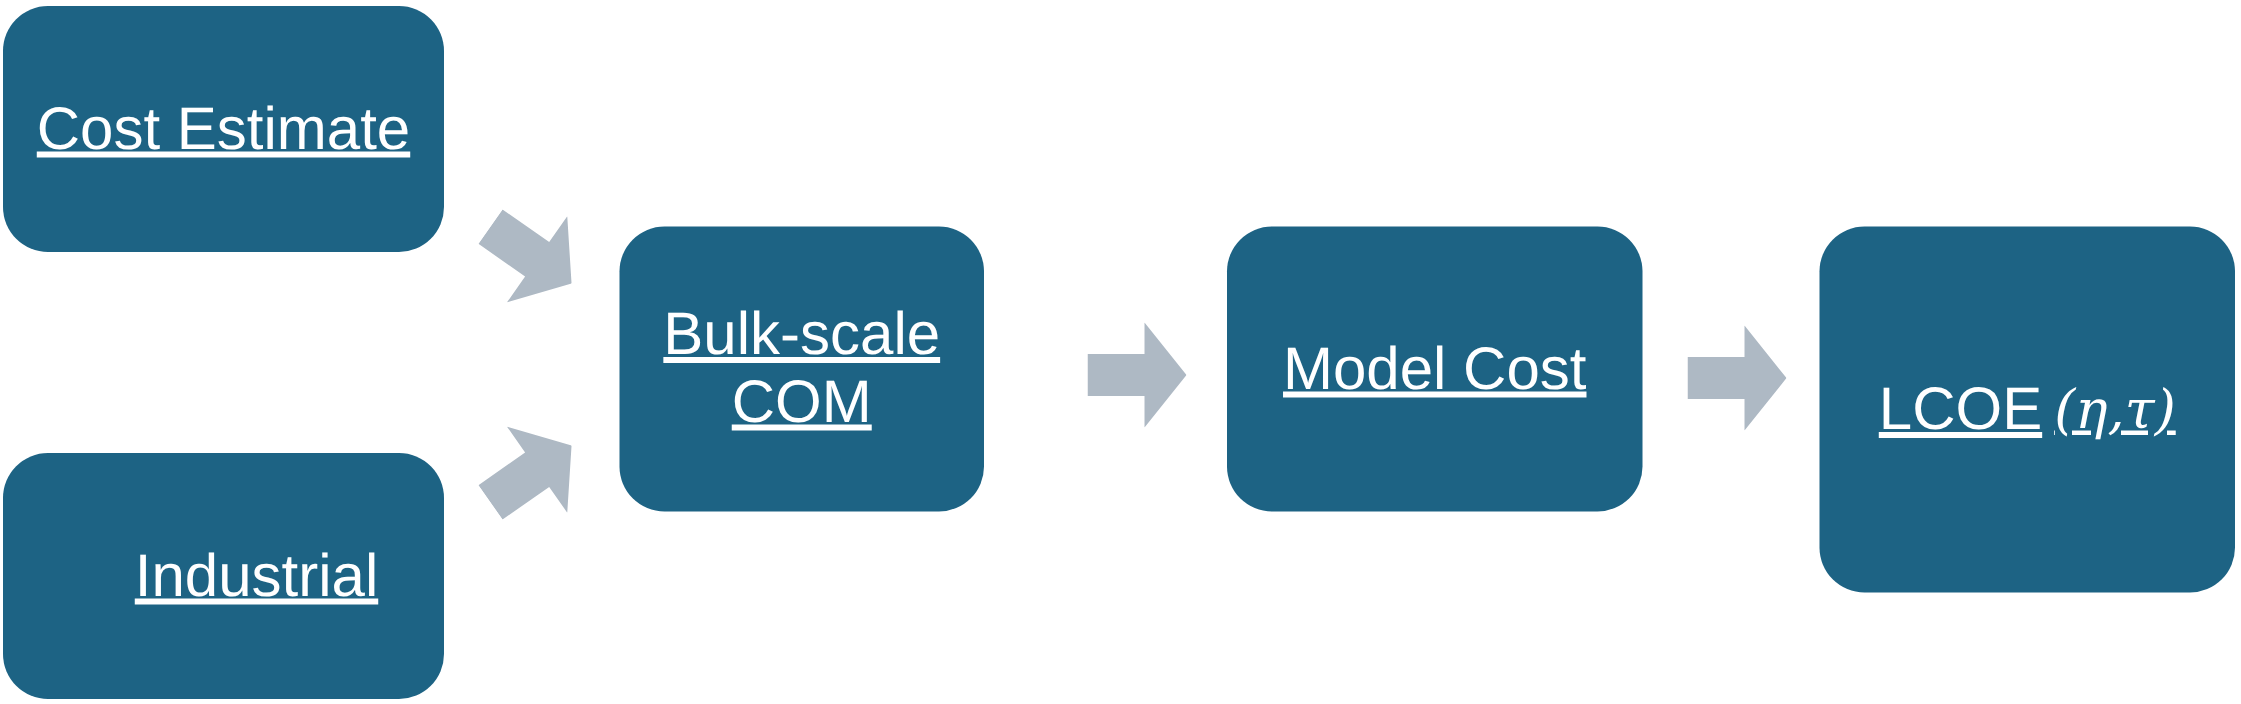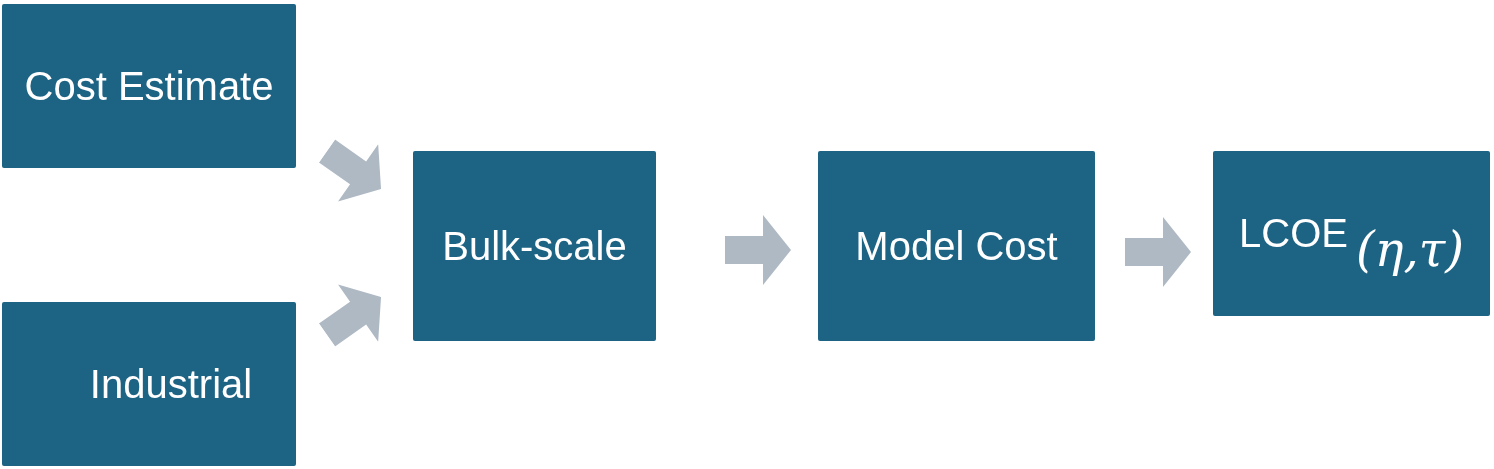--- a/index.html
+++ b/index.html
@@ -18,49 +18,50 @@
     position: relative;
     width: 1494px;
     height: 469px;
     background: var(--bg);
     overflow: hidden;
   }
   .node {
     position: absolute;
     background: var(--node-fill);
     color: var(--node-text);
-    border-radius: 2px;
+    border-radius: 30px;
     display: flex;
     flex-direction: column;
     align-items: center;
     justify-content: center;
     text-align: center;
     font-size: 40px;
     line-height: 1.12;
     letter-spacing: 0px;
+    text-decoration: underline;
   }
   .node .line { display: block; }
   #node-cost-estimate { left: 2px;    top: 4px;   width: 294px; height: 164px; }
   #node-industrial    { left: 2px;    top: 302px; width: 294px; height: 164px; padding-left: 44px; }
   #node-bulk-scale    { left: 413px;  top: 151px; width: 243px; height: 190px; }
   #node-module-cost   { left: 818px;  top: 151px; width: 277px; height: 190px; }
-  #node-lcoe          { left: 1213px; top: 151px; width: 277px; height: 165px; }
+  #node-lcoe          { left: 1213px; top: 151px; width: 277px; height: 244px; }
 
   #node-lcoe .label-row {
     display: flex;
     align-items: center;
     justify-content: center;
   }
   .math {
     font-family: "DejaVu Serif", serif;
     font-style: italic;
-    font-size: 48px;
+    font-size: 36px;
     margin-left: 8px;
     position: relative;
-    top: 16px;
+    top: 1px;
   }
 
   .arrow {
     position: absolute;
     color: var(--arrow-fill);
   }
   #arrow-top-diagonal    { left: 321px;  top: 135px; transform: rotate(35deg); }
   #arrow-bottom-diagonal { left: 321px;  top: 281px; transform: rotate(-35deg); }
   #arrow-com-to-module   { left: 725px;  top: 215px; }
   #arrow-module-to-lcoe  { left: 1125px; top: 217px; }
@@ -73,20 +74,21 @@
   <div class="node" id="node-cost-estimate">
     <span class="line">Cost Estimate</span>
   </div>
 
   <div class="node" id="node-industrial">
     <span class="line">Industrial</span>
   </div>
 
   <div class="node" id="node-bulk-scale">
     <span class="line">Bulk-scale</span>
+    <span class="line">COM</span>
   </div>
 
   <div class="node" id="node-module-cost">
     <span class="line">Model Cost</span>
   </div>
 
   <div class="node" id="node-lcoe">
     <span class="label-row">
       <span>LCOE</span>
       <span class="math">(η,τ)</span>

